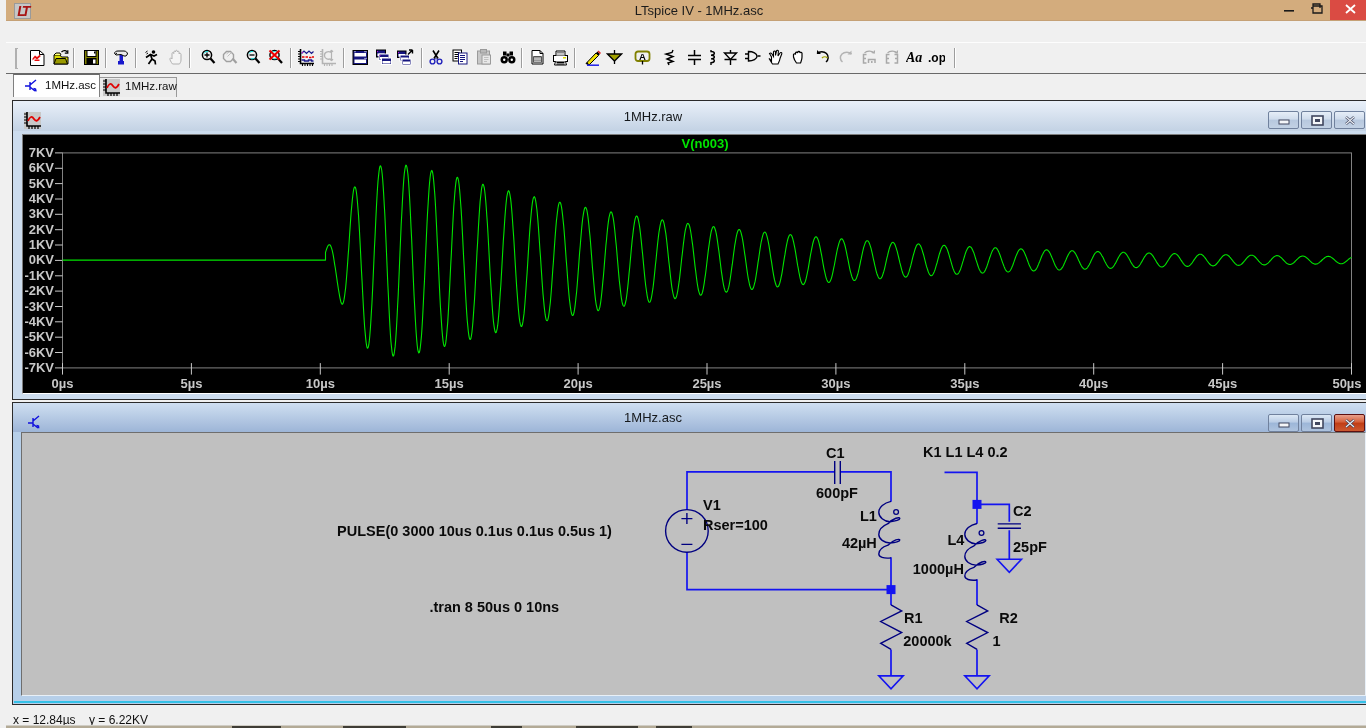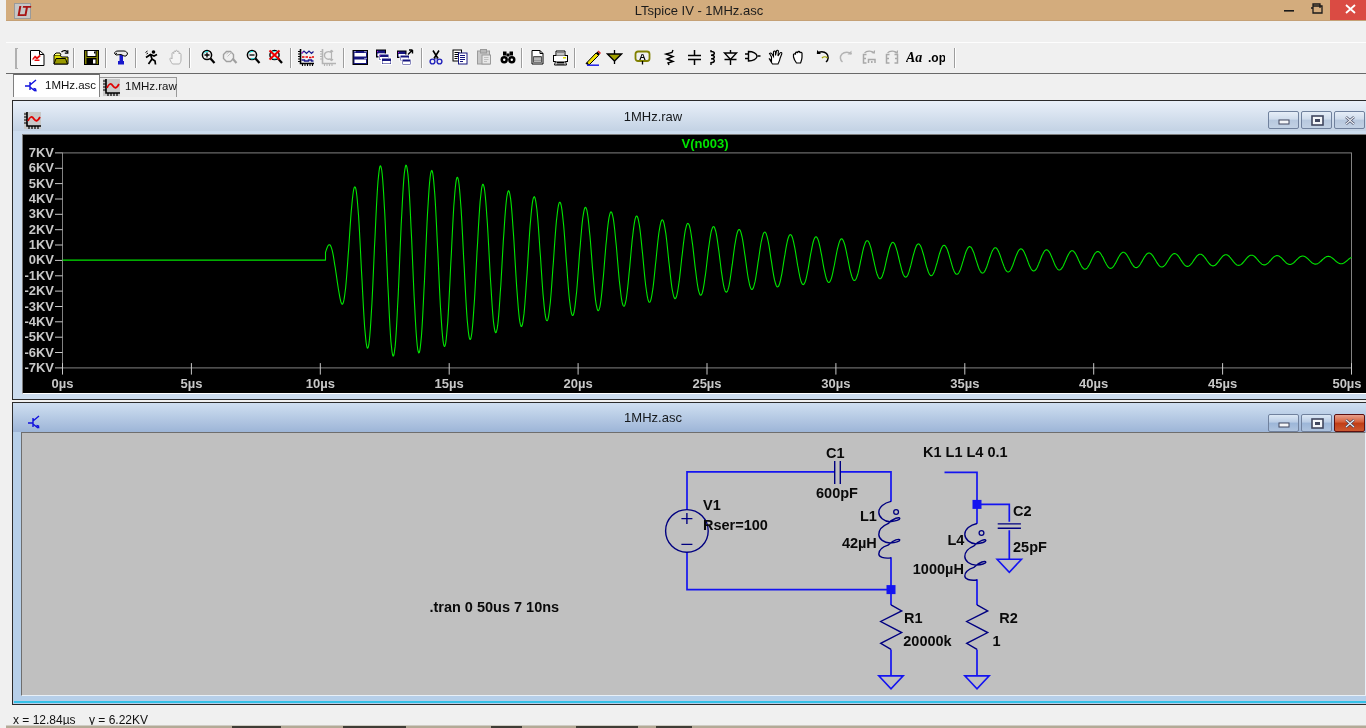--- a/index.html
+++ b/index.html
@@ -443,28 +443,29 @@
 C4.5 19.6 9 18.1 8.8 16.6 C8.5 15.1 2.5 16.1 -3 22
 C-8.5 24.3 -12.2 28.3 -12.2 32.8 C-12.2 37.3 -7 41.1 -1 41.3
 C4.5 40.8 9 39.8 8.8 38.3 C8.5 36.8 2.5 37.8 -3 43.5
 C-8.5 45.3 -12.2 48.8 -12.2 52.3 C-12.2 55.3 -7.5 57.1 0 56.2" transform="translate(970.5,524.8)"></path>
               <circle cx="889.6" cy="513" r="2.4" stroke-width="1.3"></circle>
               <circle cx="975" cy="534" r="2.4" stroke-width="1.3"></circle>
               <path d="M884.5 605.9 895.2 611.9 874.2 622.5 895.2 633.6 874.2 644.4 884.5 650.4"></path>
               <path d="M970.5 605.9 981.2 611.9 960.2 622.5 981.2 633.6 960.2 644.4 970.5 650.4"></path>
             </g>
           </svg>
-          <div class="slab" style="left:407.4px;top:165.5px">.tran 0 50us 7 10ns</div>
+          <div class="slab" style="left:315.1px;top:89.5px">PULSE(0 3000 10us 0.1us 0.1us 0.5us 1)</div>
+          <div class="slab" style="left:407.4px;top:165.5px">.tran 8 50us 0 10ns</div>
           <div class="slab" style="left:804.0px;top:11.5px">C1</div>
           <div class="slab" style="left:794.0px;top:52.0px">600pF</div>
           <div class="slab" style="left:681.0px;top:63.5px">V1</div>
           <div class="slab" style="left:681.0px;top:83.5px">Rser=100</div>
           <div class="slab" style="left:838.0px;top:74.5px">L1</div>
           <div class="slab" style="left:819.9px;top:102.3px">42µH</div>
-          <div class="slab" style="left:901.0px;top:11.2px">K1 L1 L4 0.1</div>
+          <div class="slab" style="left:901.0px;top:11.2px">K1 L1 L4 0.2</div>
           <div class="slab" style="left:925.5px;top:99.3px">L4</div>
           <div class="slab" style="left:890.8px;top:128.3px">1000µH</div>
           <div class="slab" style="left:991.0px;top:70.0px">C2</div>
           <div class="slab" style="left:991.0px;top:105.8px">25pF</div>
           <div class="slab" style="left:882.1px;top:177.0px">R1</div>
           <div class="slab" style="left:881.3px;top:200.0px">20000k</div>
           <div class="slab" style="left:977.2px;top:177.0px">R2</div>
           <div class="slab" style="left:970.4px;top:200.0px">1</div>
         </div>
 <div style="position:absolute;left:1px;bottom:1px;width:1353px;height:2px;background:#35c2e8"></div>

